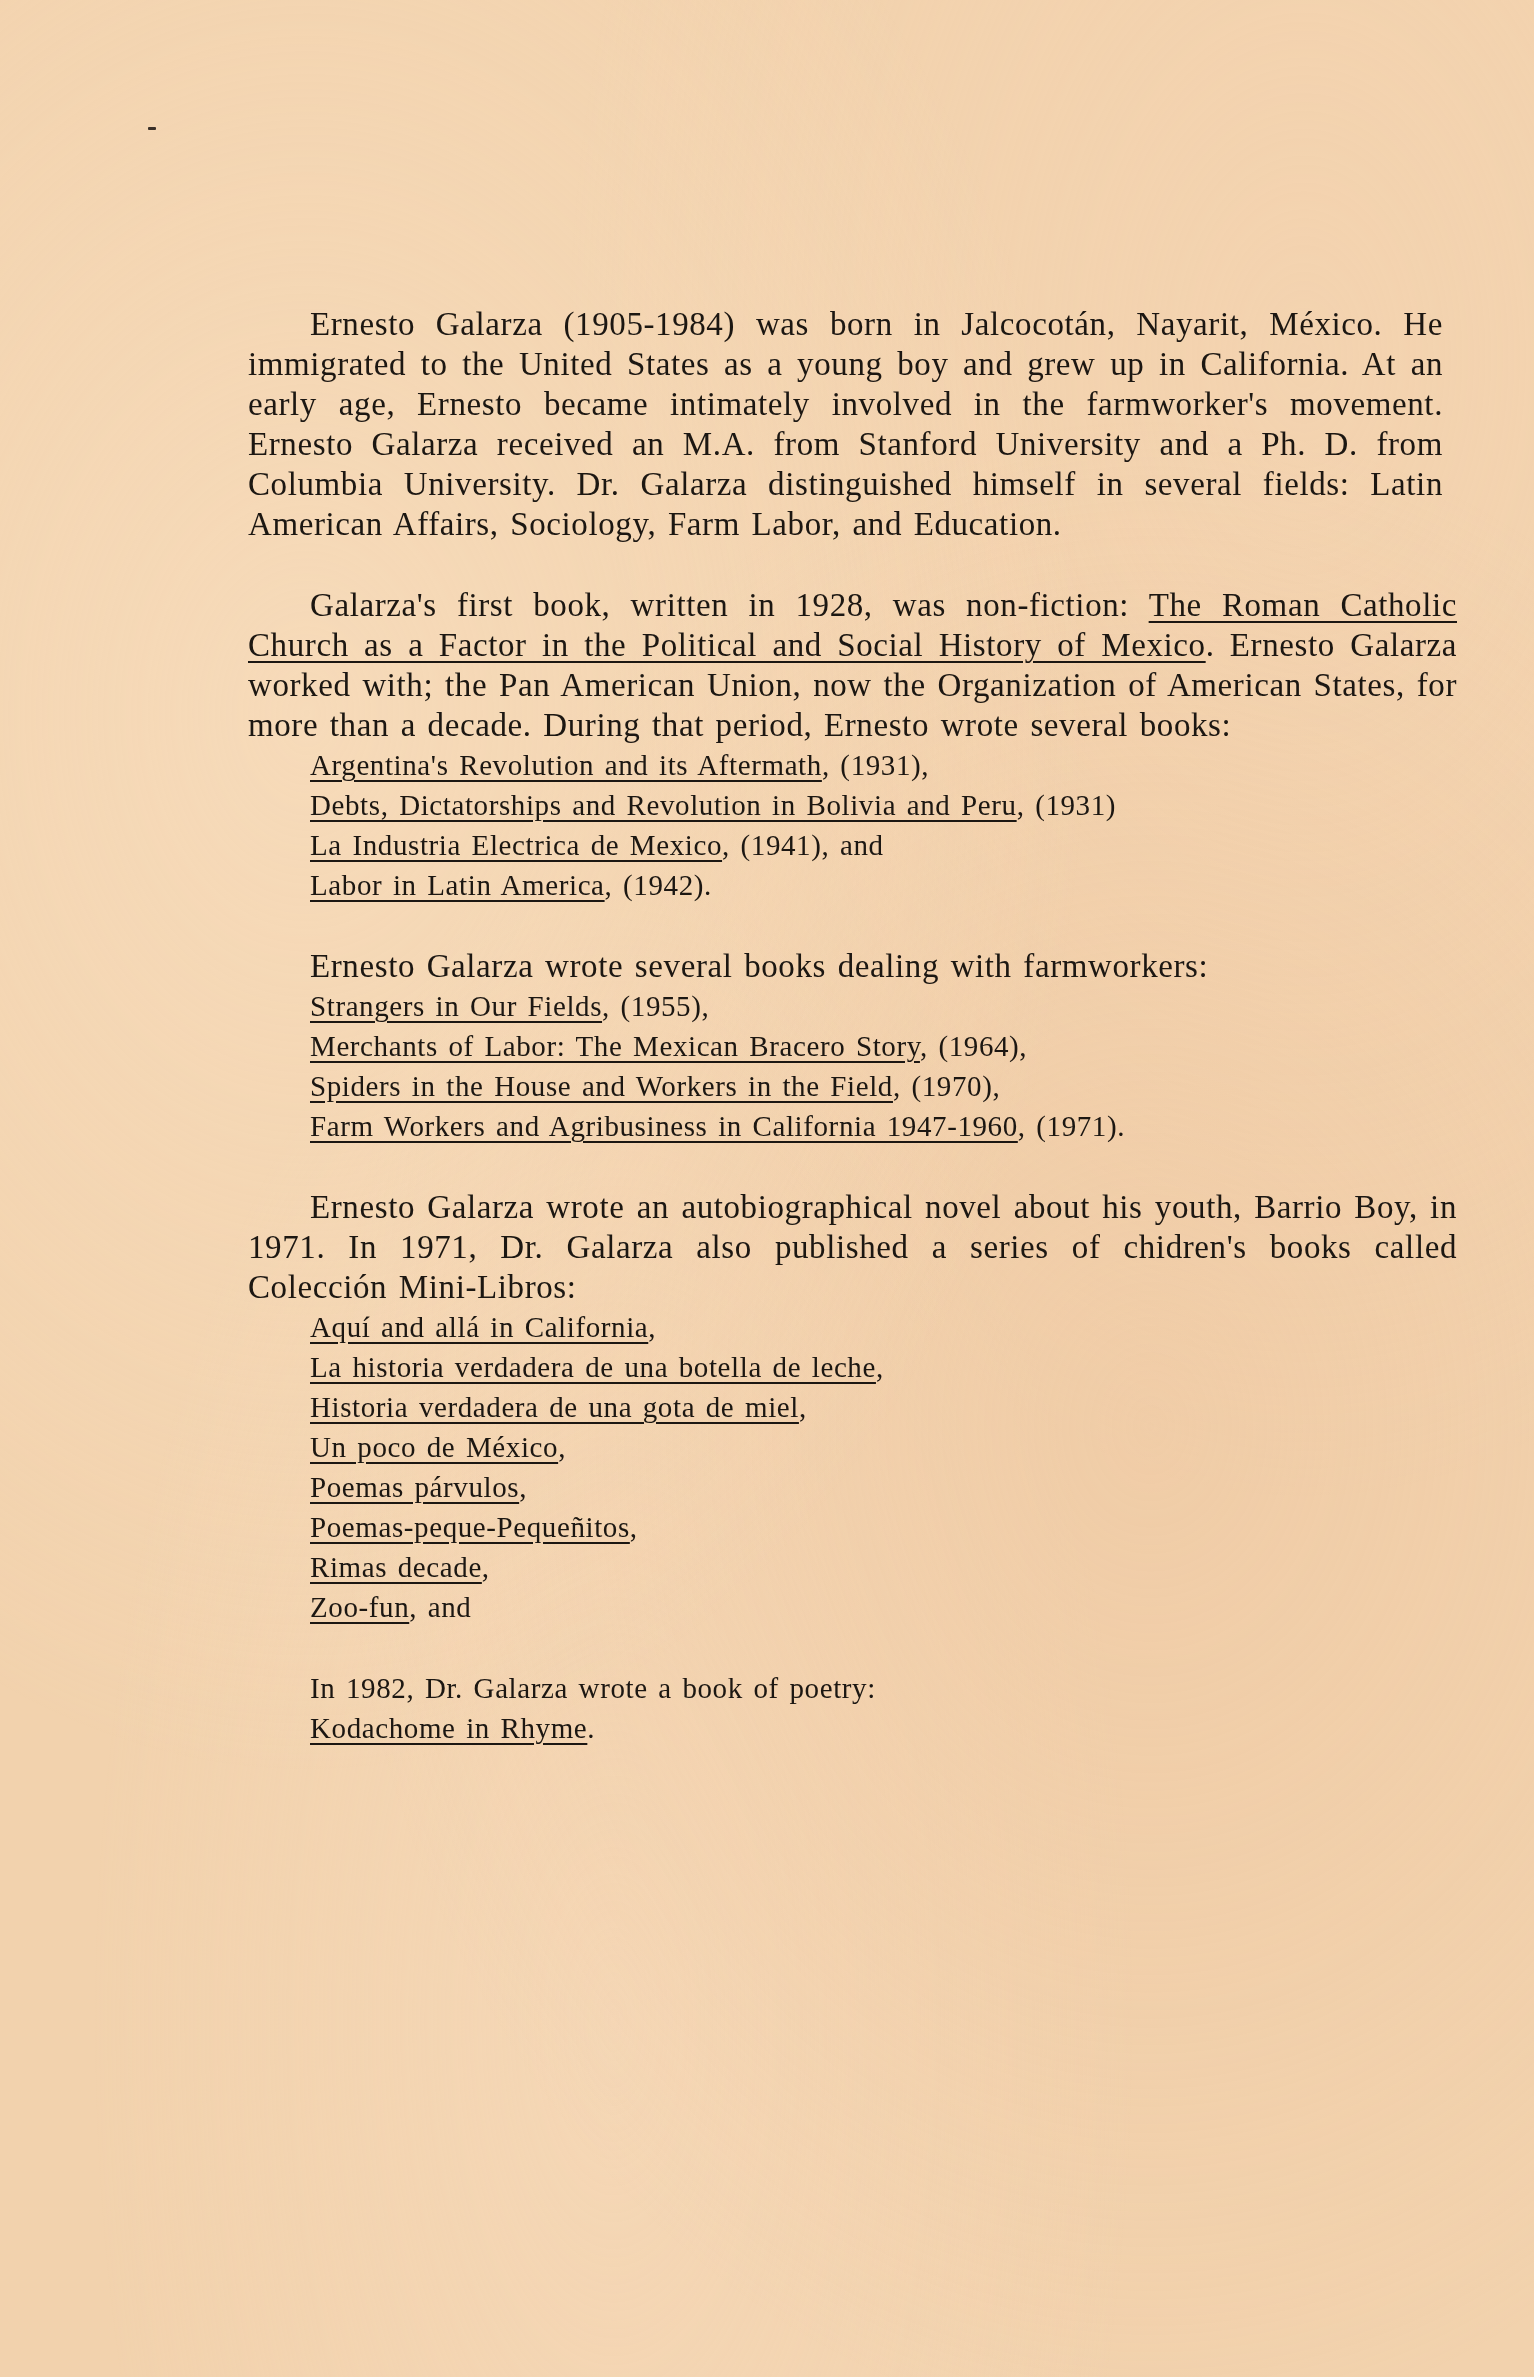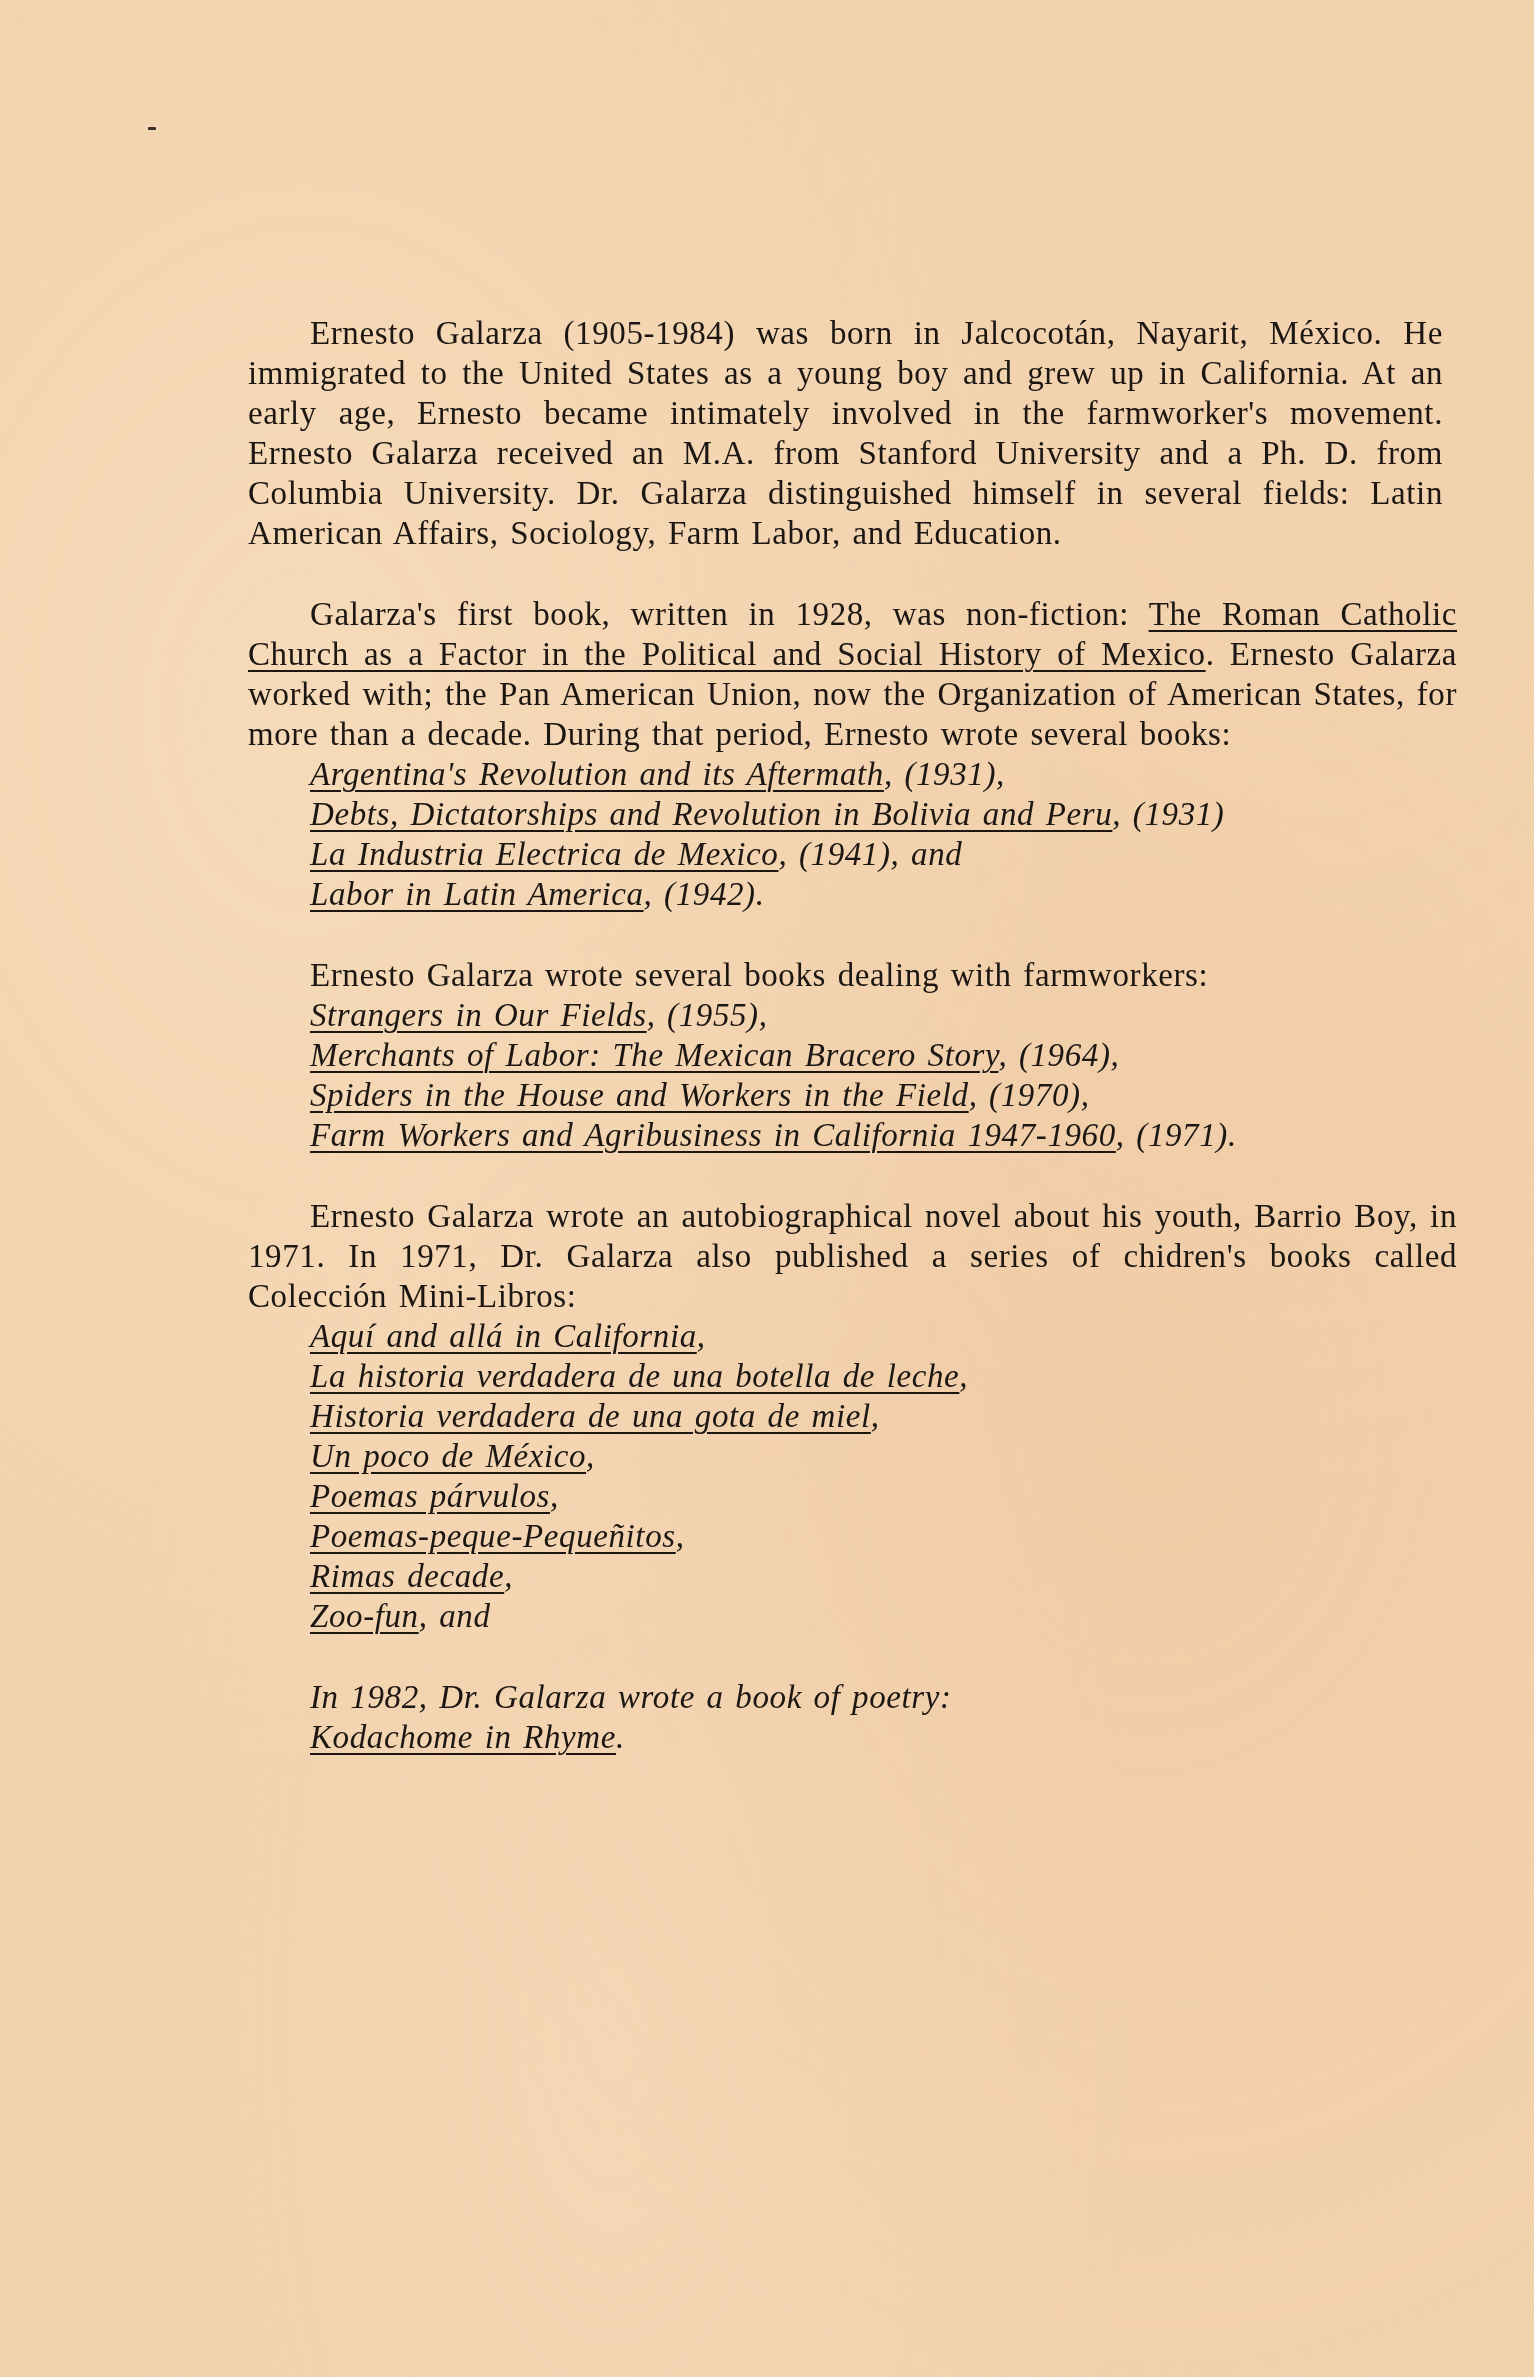--- a/index.html
+++ b/index.html
@@ -22,44 +22,43 @@
     left: 148px;
     top: 127px;
     width: 7.5px;
     height: 2.8px;
     background: #3a3028;
     border-radius: 0.9px;
   }
   .page {
     position: absolute;
     left: 248px;
-    top: 313px;
+    top: 304px;
     width: 1209px;
   }
   .para {
     font-size: 33px;
     line-height: 40px;
     text-align: justify;
     margin: 0 0 41px 0;
     letter-spacing: 0.6px;
     word-spacing: 2.8px;
   }
   .para .indent { display: inline-block; width: 62px; }
   .u { text-decoration: underline; text-decoration-thickness: 1.9px; text-underline-offset: 4.7px; }
   .list {
     margin: 0;
     padding: 0 0 0 62px;
     list-style: none;
   }
   .list li {
-    font-size: 33px;
+    font-size: 29px;
     line-height: 40px;
     letter-spacing: 0.6px;
     word-spacing: 2.8px;
-    font-style: italic;
   }
   .block { margin-bottom: 41px; }
   .block .para { margin-bottom: 0; margin-top: 36px; }
   .p1 { width: 1195px; }
 </style>
 </head>
 <body>
 
 <div class="speck"></div>
 

